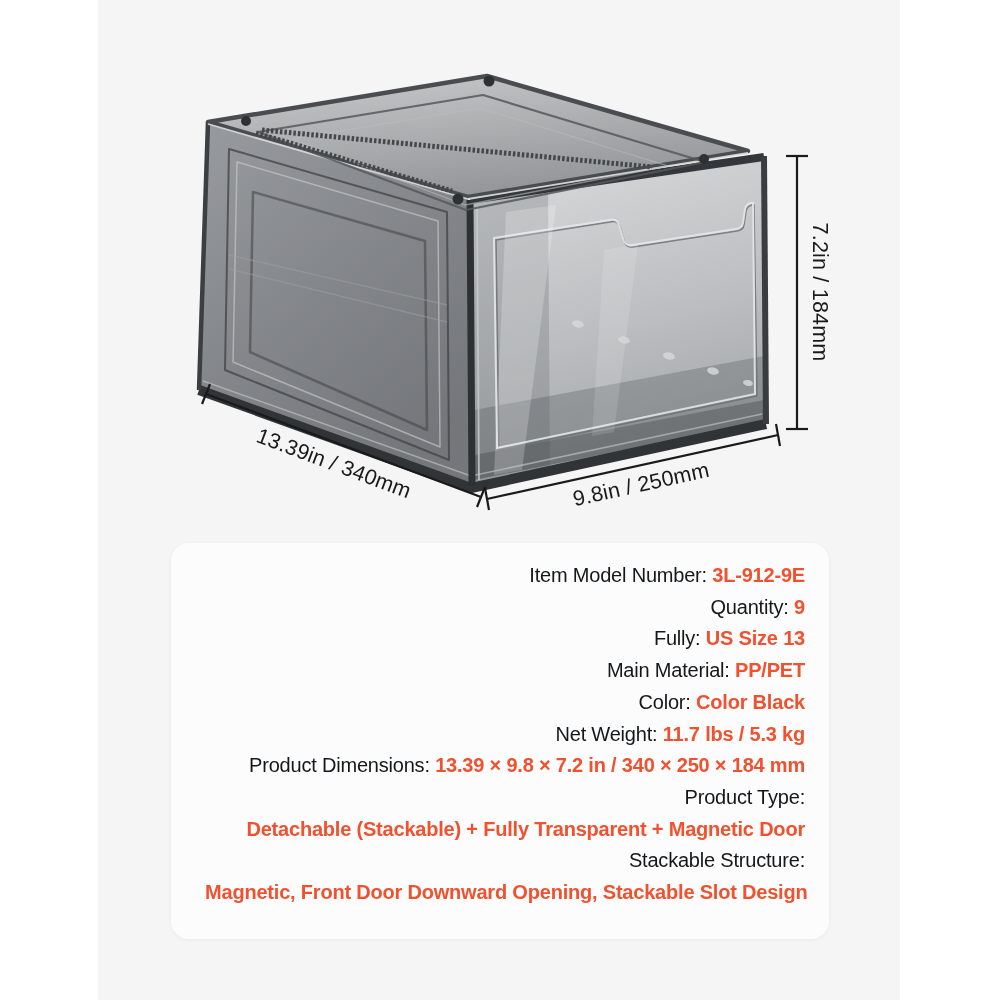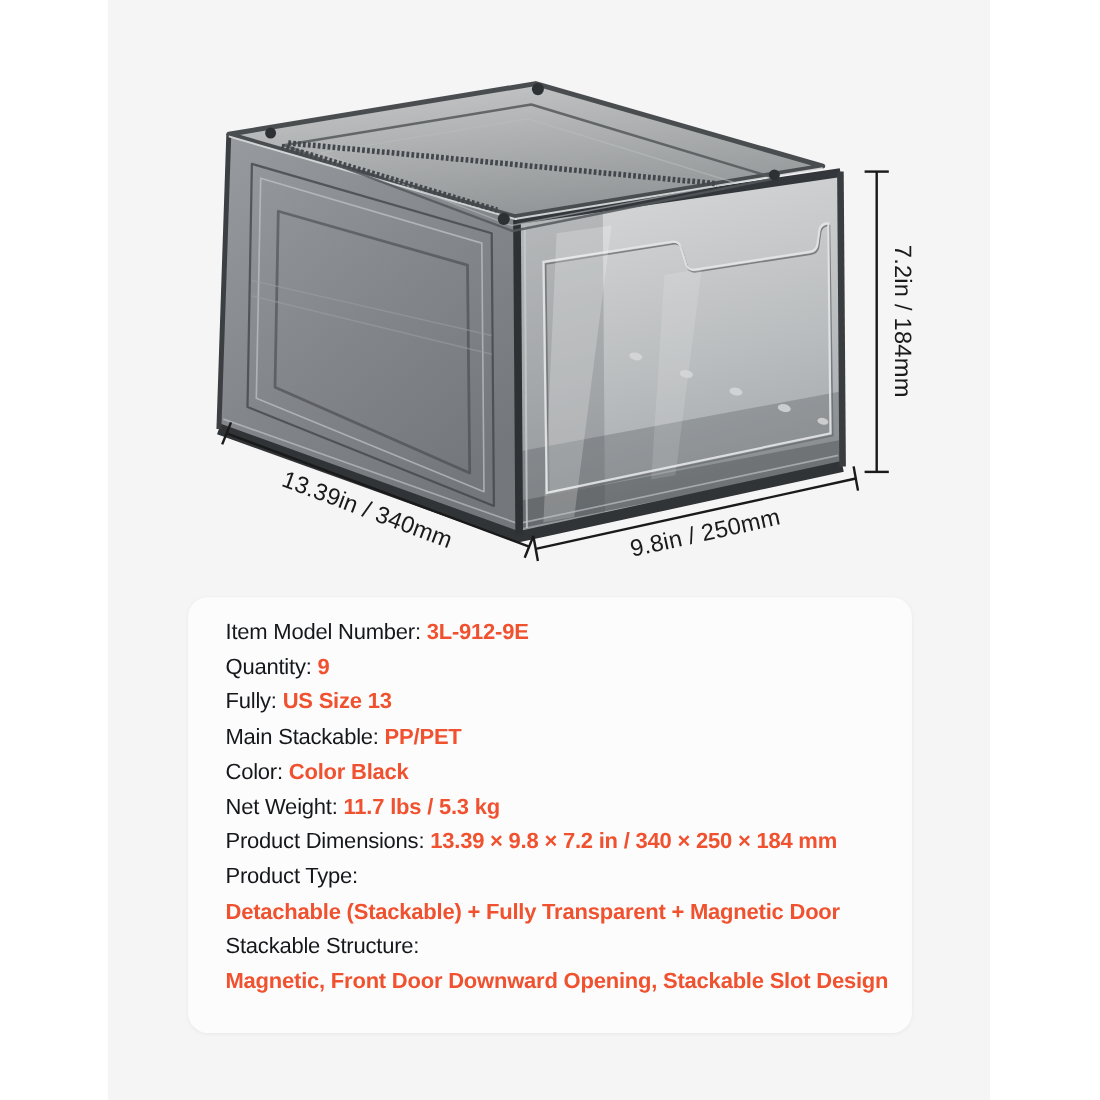--- a/index.html
+++ b/index.html
@@ -2,21 +2,21 @@
 <html><head>
 <meta charset="utf-8">
 <style>
   html,body{margin:0;padding:0;background:#ffffff;}
   .page{position:relative;width:1000px;height:1000px;background:#ffffff;overflow:hidden;
         font-family:"Liberation Sans","DejaVu Sans",sans-serif;}
   .canvas{position:absolute;left:98px;top:0;width:802px;height:1000px;background:#f5f5f6;}
   .scene{position:absolute;left:0;top:0;width:1000px;height:1000px;}
   .spec-panel{position:absolute;left:171px;top:543px;width:658px;height:396px;background:#fcfcfd;
         border-radius:18px;box-shadow:0 1px 4px rgba(0,0,0,0.05);box-sizing:border-box;
-        padding:17px 24px 0 34px;}
+        padding:17px 24px 0 34px;text-align:right;}
   .spec-row{font-size:20px;line-height:31.7px;color:#15171a;letter-spacing:-0.2px;white-space:nowrap;}
   .spec-label{font-weight:400;color:#15171a;}
   .spec-value{font-weight:700;color:#f0512f;}
   .dim-text{font-size:21.5px;fill:#1a1a1a;letter-spacing:0.2px;}
 </style>
 </head>
 <body>
 
 <div class="page">
   <div class="canvas"></div>
@@ -114,21 +114,21 @@
       <line x1="485" y1="488" x2="489" y2="510"></line>
       <line x1="776" y1="424" x2="780" y2="446"></line>
     </g>
     <text class="dim-text" x="641" y="484" text-anchor="middle" dy="0.35em" transform="rotate(-12.4 641 484)">9.8in / 250mm</text>
   </svg>
 
   <div class="spec-panel">
     <div class="spec-row"><span class="spec-label">Item Model Number: </span><span class="spec-value">3L-912-9E</span></div>
     <div class="spec-row"><span class="spec-label">Quantity: </span><span class="spec-value">9</span></div>
     <div class="spec-row"><span class="spec-label">Fully: </span><span class="spec-value">US Size 13</span></div>
-    <div class="spec-row"><span class="spec-label">Main Stackable: </span><span class="spec-value">PP/PET</span></div>
+    <div class="spec-row"><span class="spec-label">Main Material: </span><span class="spec-value">PP/PET</span></div>
     <div class="spec-row"><span class="spec-label">Color: </span><span class="spec-value">Color Black</span></div>
     <div class="spec-row"><span class="spec-label">Net Weight: </span><span class="spec-value">11.7 lbs / 5.3 kg</span></div>
     <div class="spec-row"><span class="spec-label">Product Dimensions: </span><span class="spec-value">13.39 × 9.8 × 7.2 in / 340 × 250 × 184 mm</span></div>
     <div class="spec-row"><span class="spec-label">Product Type:</span><span class="spec-value"></span></div>
     <div class="spec-row"><span class="spec-label"></span><span class="spec-value">Detachable (Stackable) + Fully Transparent + Magnetic Door</span></div>
     <div class="spec-row"><span class="spec-label">Stackable Structure:</span><span class="spec-value"></span></div>
     <div class="spec-row"><span class="spec-label"></span><span class="spec-value">Magnetic, Front Door Downward Opening, Stackable Slot Design</span></div>
   </div>
 </div>
 

